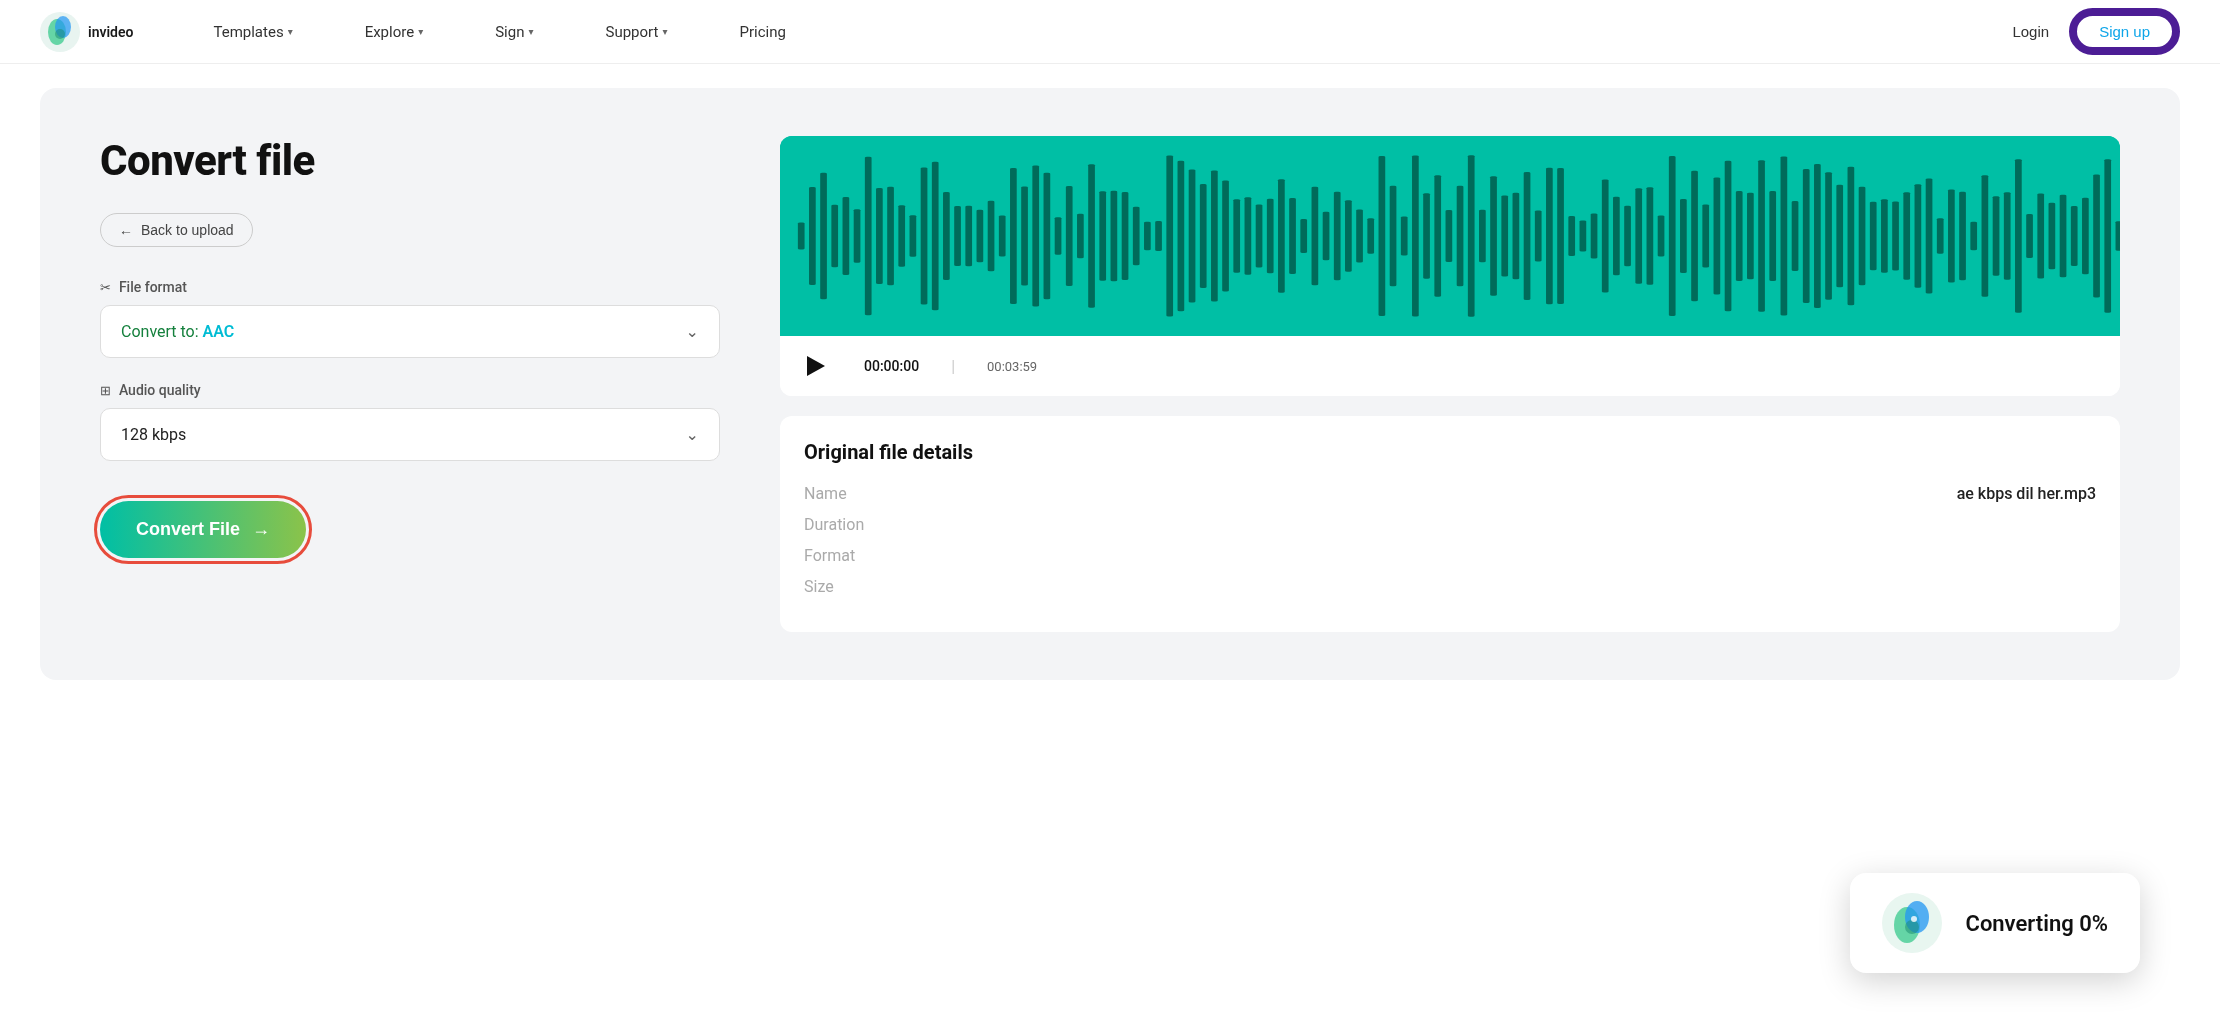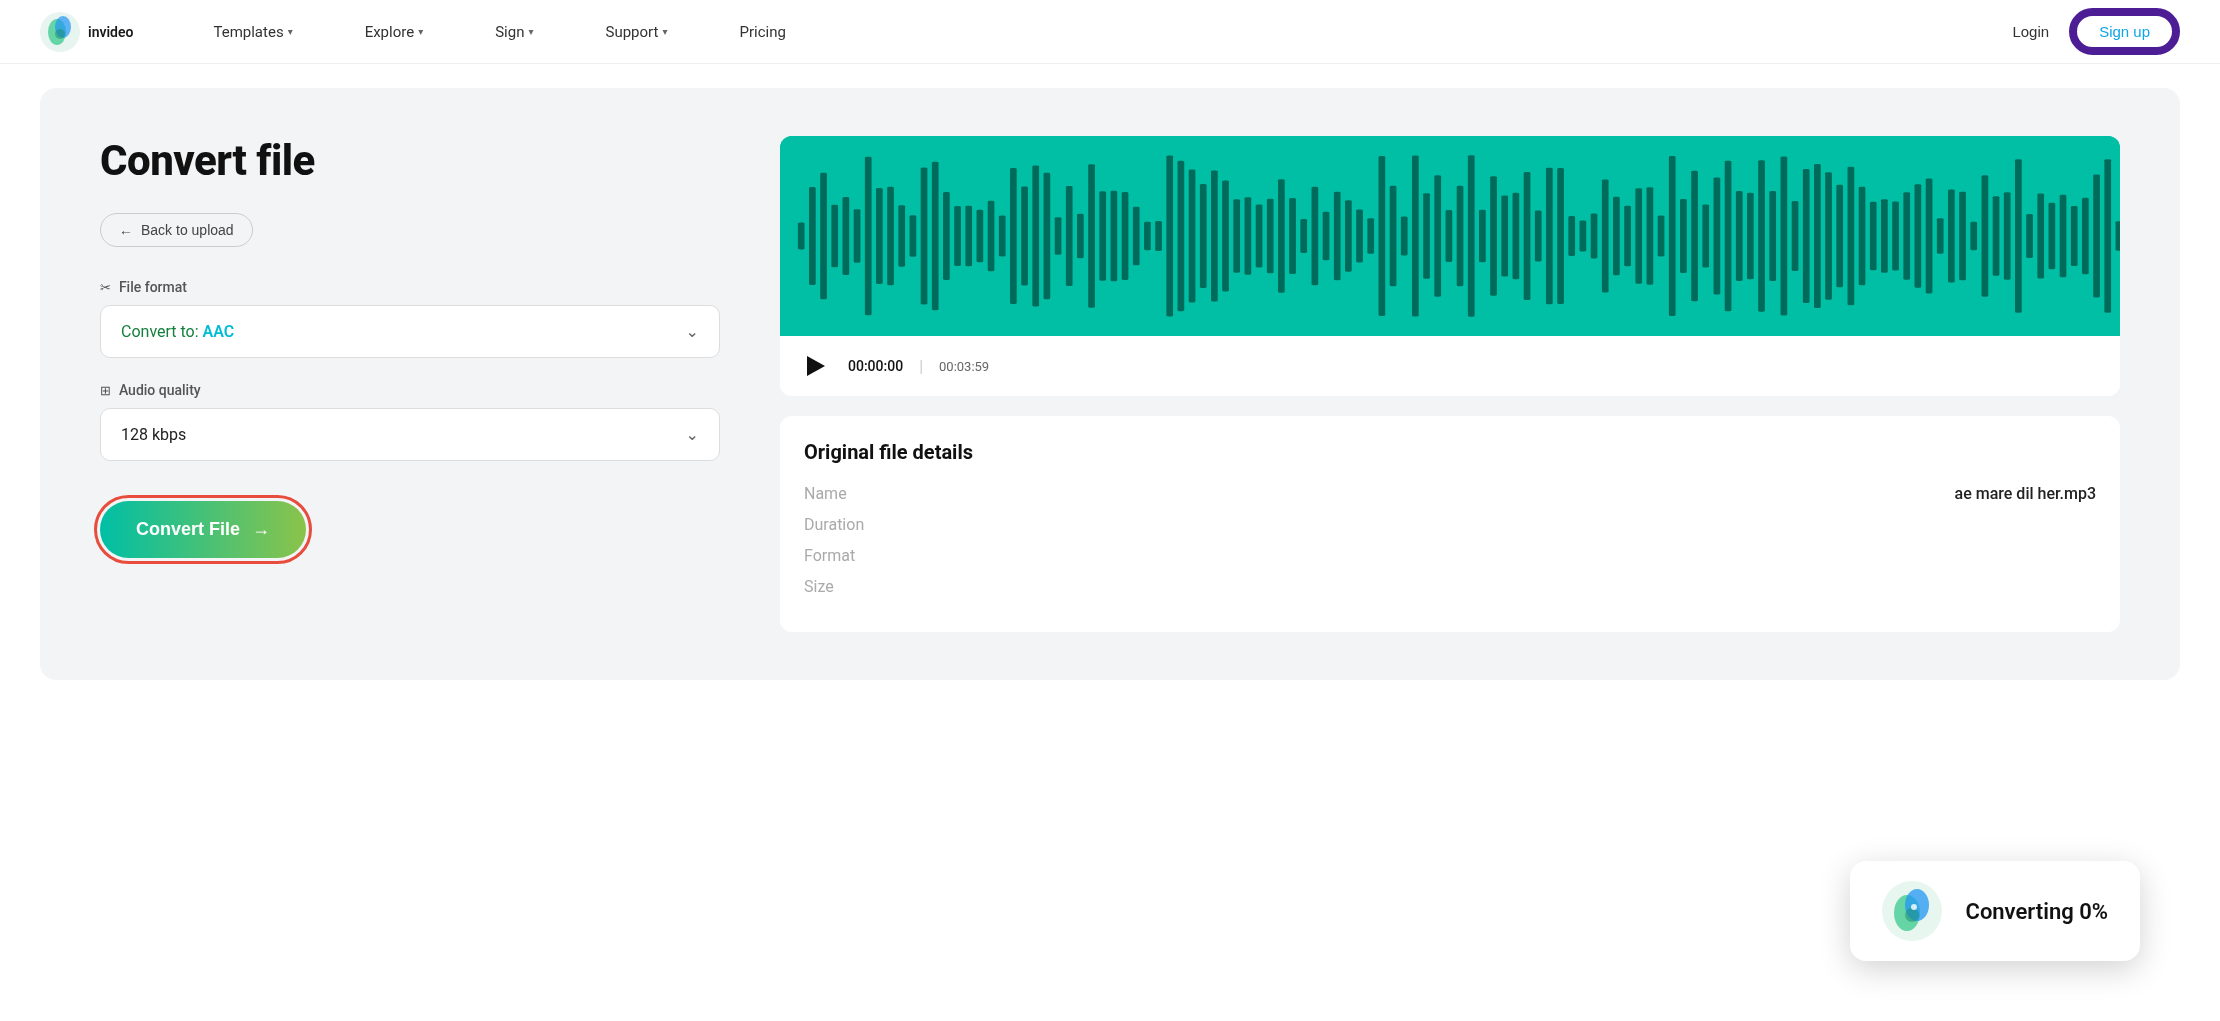--- a/index.html
+++ b/index.html
@@ -187,21 +187,21 @@
       position: relative;
       overflow: hidden;
     }
     .waveform-svg {
       width: 100%;
       height: 100%;
     }
     .player-bar {
       display: flex;
       align-items: center;
-      gap: 16px;
+      gap: 32px;
       padding: 14px 20px;
       background: #fff;
     }
     .play-btn {
       width: 32px;
       height: 32px;
       display: flex;
       align-items: center;
       justify-content: center;
       cursor: pointer;
@@ -250,21 +250,21 @@
       color: #aaa;
     }
     .detail-value {
       color: #222;
       font-weight: 500;
     }
 
     
     .converting-popup {
       position: fixed;
-      bottom: 60px;
+      bottom: 48px;
       right: 80px;
       background: #fff;
       border-radius: 16px;
       box-shadow: 0 8px 32px rgba(0,0,0,0.18);
       display: flex;
       align-items: center;
       gap: 24px;
       padding: 20px 32px;
       z-index: 999;
     }
@@ -499,21 +499,21 @@
         <span class="time-divider">|</span>
         <span class="time-total">00:03:59</span>
       </div>
     </div>
 
     <div class="file-details-card">
       <div class="file-details-title">Original file details</div>
       <div class="file-details-rows">
         <div class="file-details-row">
           <span class="detail-label">Name</span>
-          <span class="detail-value">ae mare dil her.mp3</span>
+          <span class="detail-value">ae kbps dil her.mp3</span>
         </div>
         <div class="file-details-row">
           <span class="detail-label">Duration</span>
           <span class="detail-value"></span>
         </div>
         <div class="file-details-row">
           <span class="detail-label">Format</span>
           <span class="detail-value"></span>
         </div>
         <div class="file-details-row">

